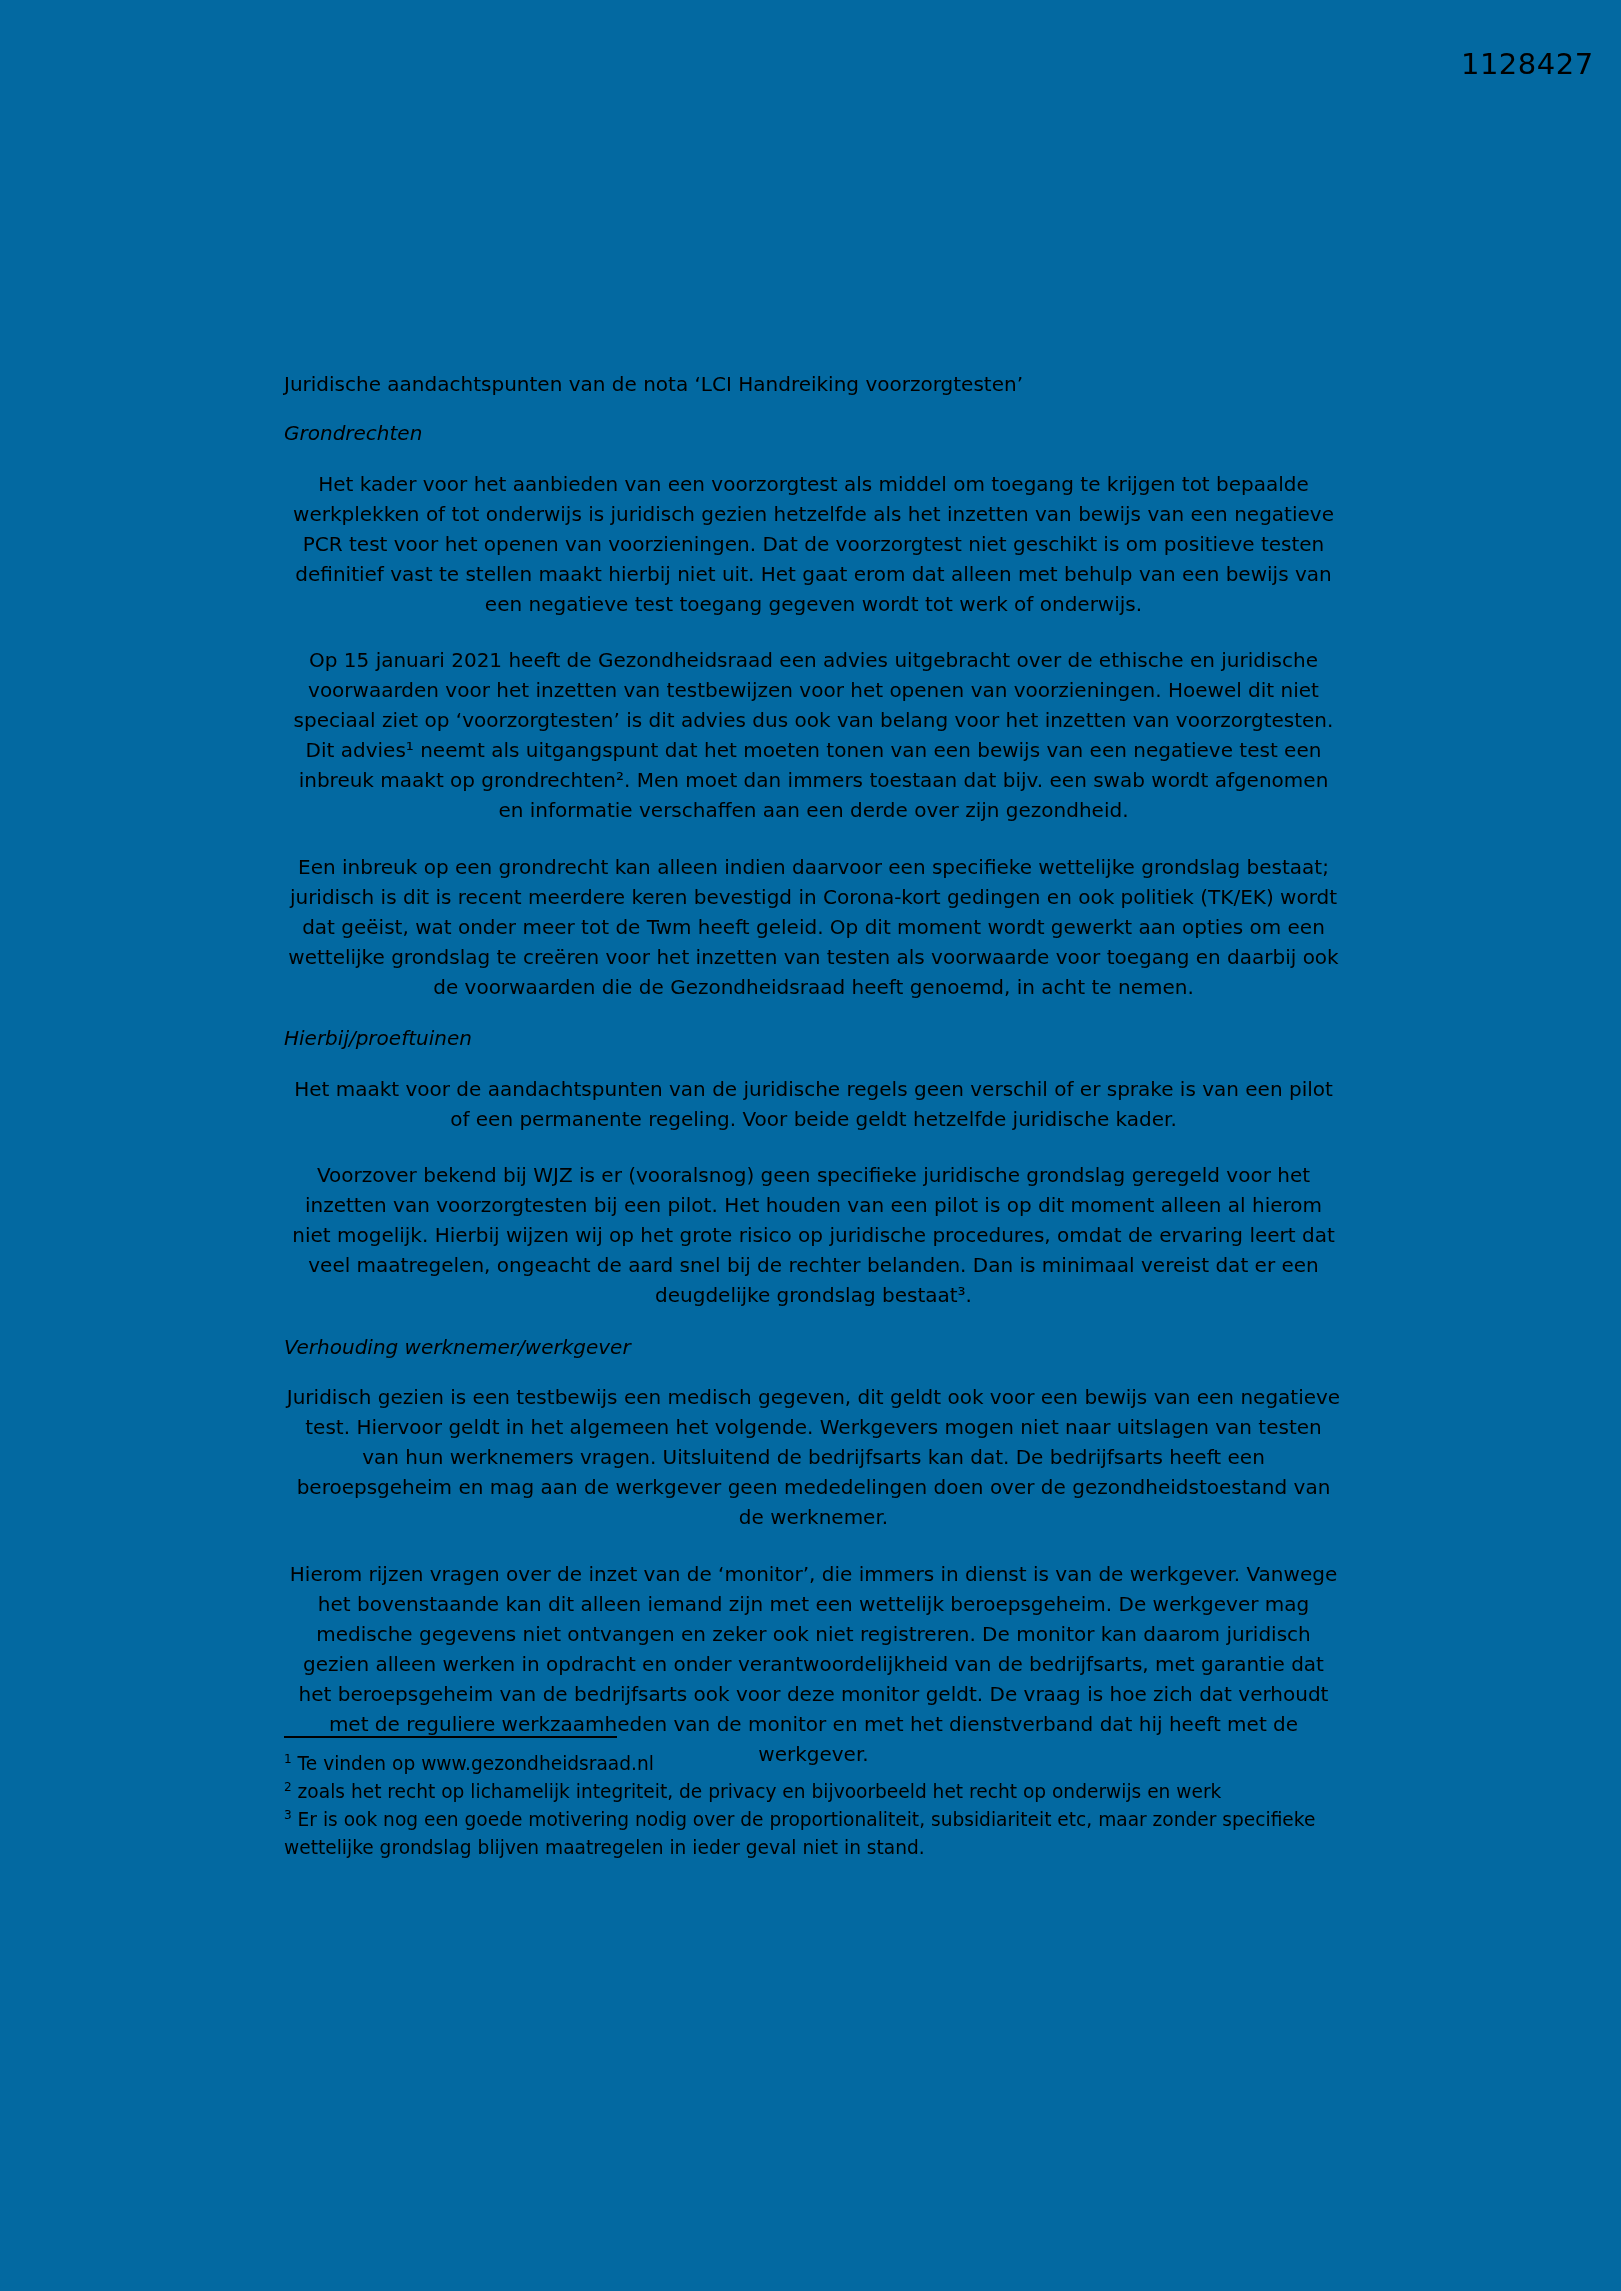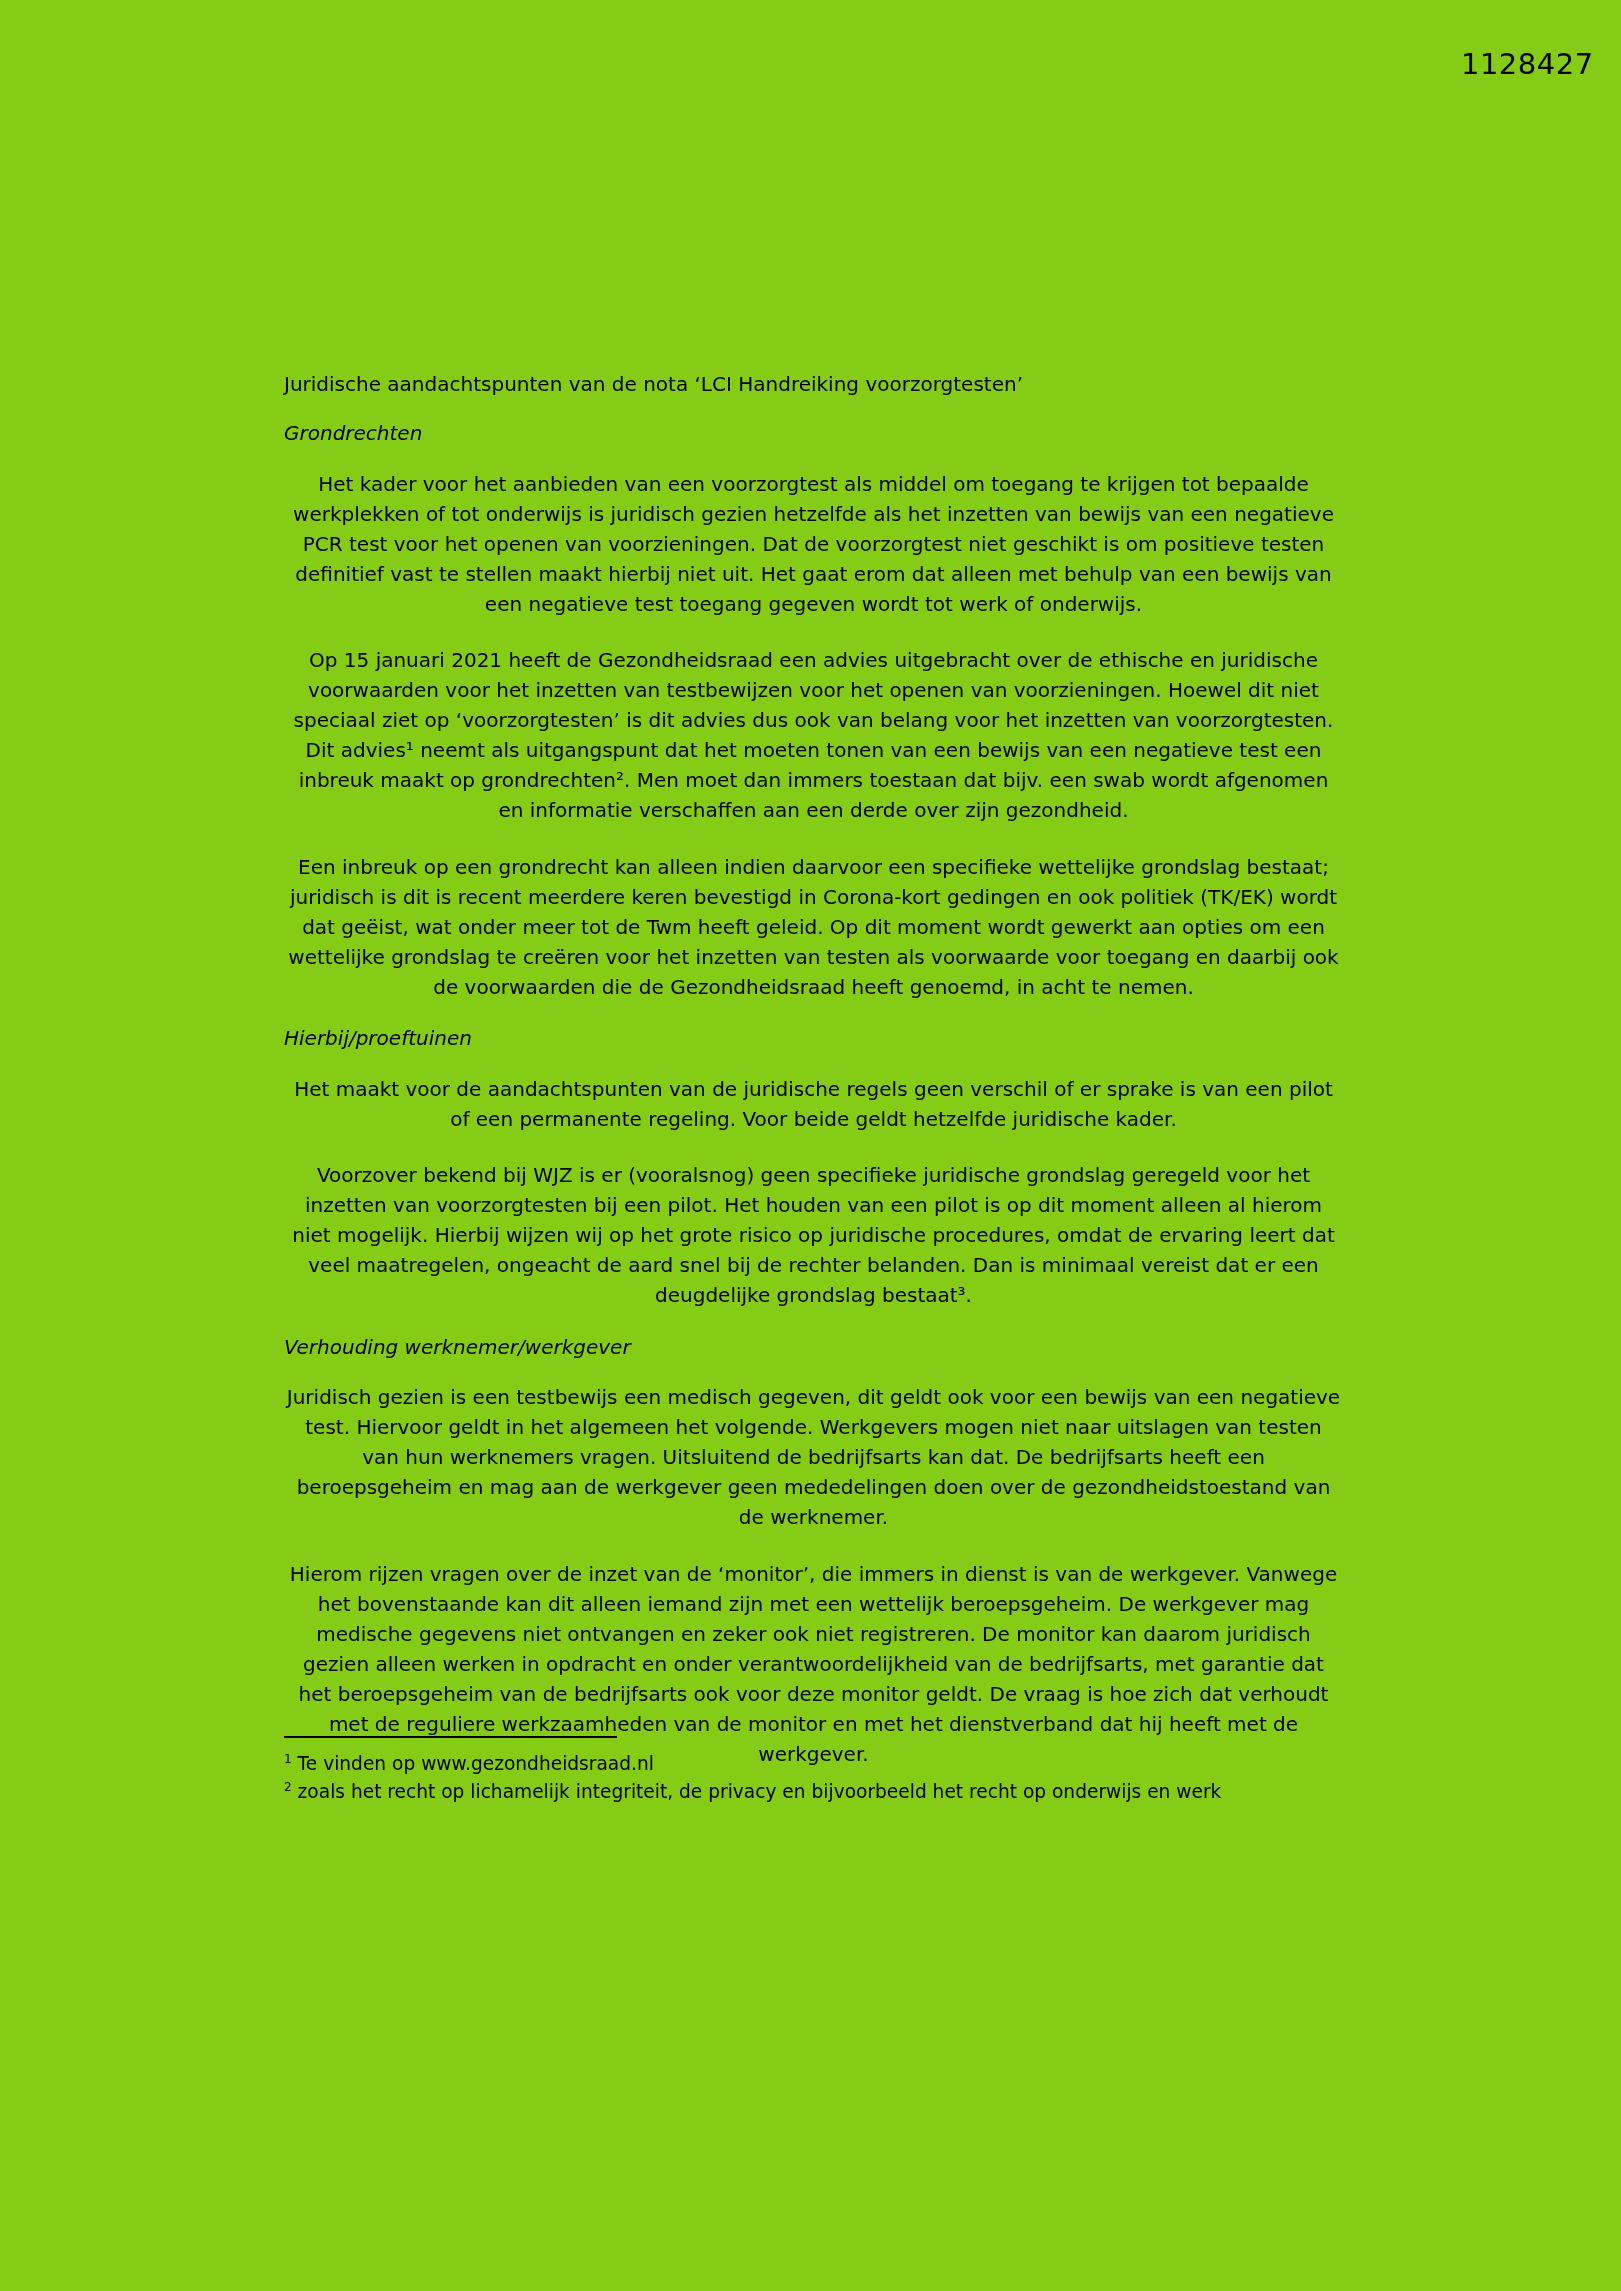--- a/index.html
+++ b/index.html
@@ -11,21 +11,21 @@
     width: 1621px;
     height: 2292px;
     position: relative;
     font-family: "DejaVu Sans", sans-serif;
     color: #000000;
     overflow: hidden;
   }
   .page {
     position: absolute;
     inset: 0;
-    background: #84cc16;
+    background: #0369a1;
   }
   
   .doc-number {
     position: absolute;
     top: 47px;
     right: 27.4px;
     font-size: 29px;
     letter-spacing: 0.5px;
     color: #000;
     white-space: nowrap;
@@ -125,17 +125,21 @@
     <p class="footnote">
       <sup>1</sup>
       <span>Te vinden op www.gezondheidsraad.nl</span>
     </p>
 
     <p class="footnote">
       <sup>2</sup>
       <span>zoals het recht op lichamelijk integriteit, de privacy en bijvoorbeeld het recht op onderwijs en werk</span>
     </p>
 
+    <p class="footnote">
+      <sup>3</sup>
+      <span>Er is ook nog een goede motivering nodig over de proportionaliteit, subsidiariteit etc, maar zonder specifieke wettelijke grondslag blijven maatregelen in ieder geval niet in stand.</span>
+    </p>
 
   </div>
 
 </div>
 
 
 </body></html>

